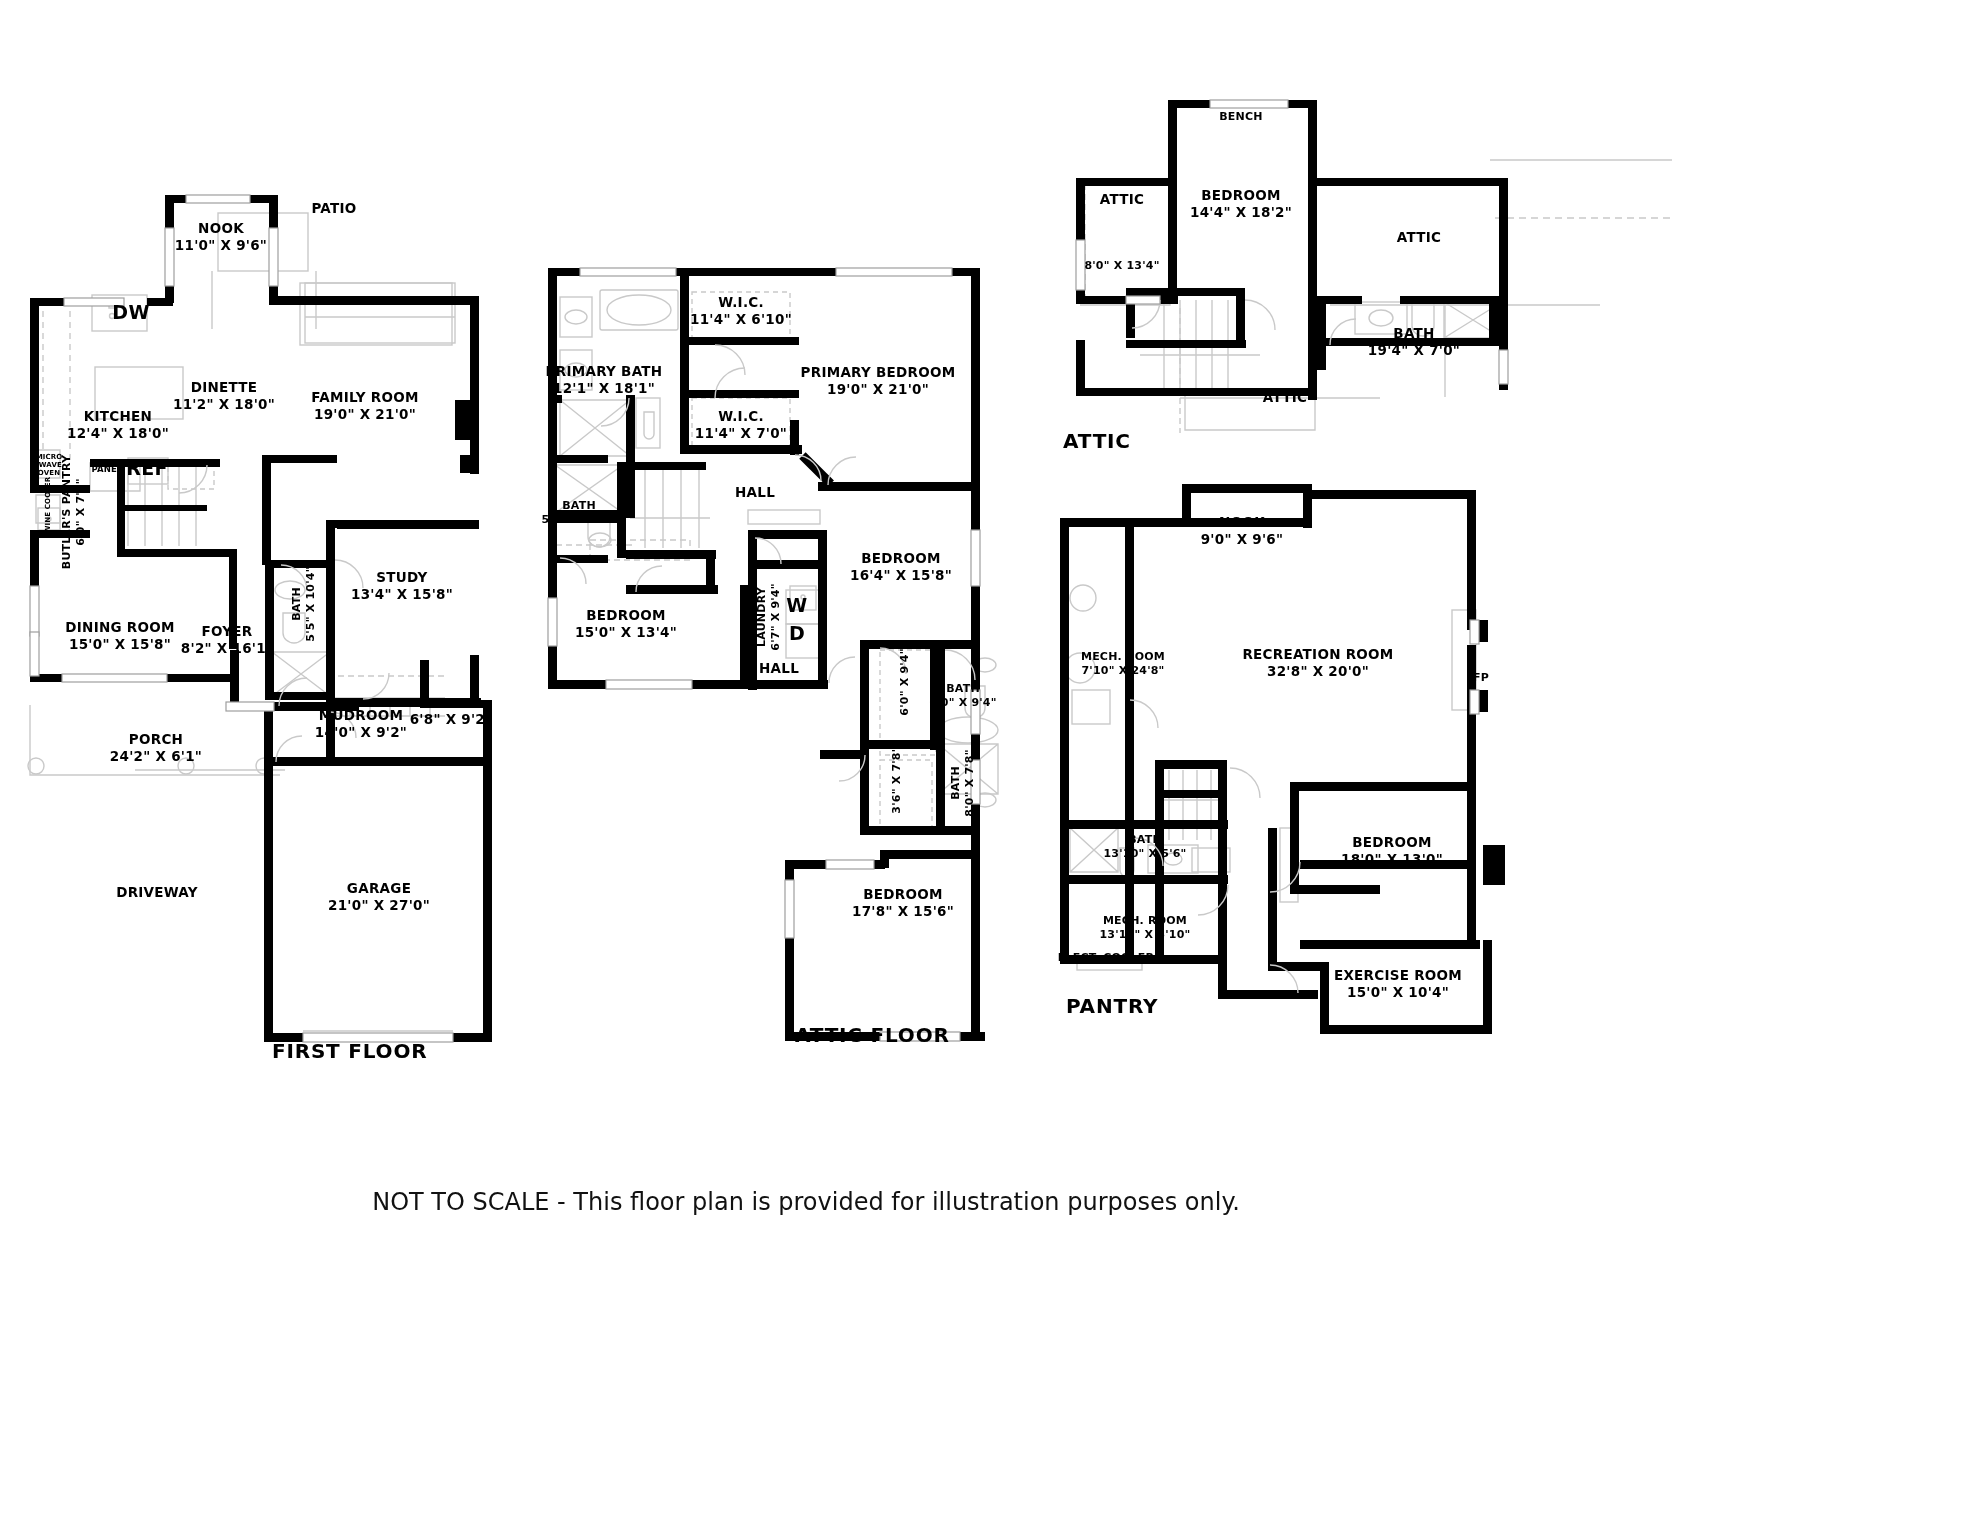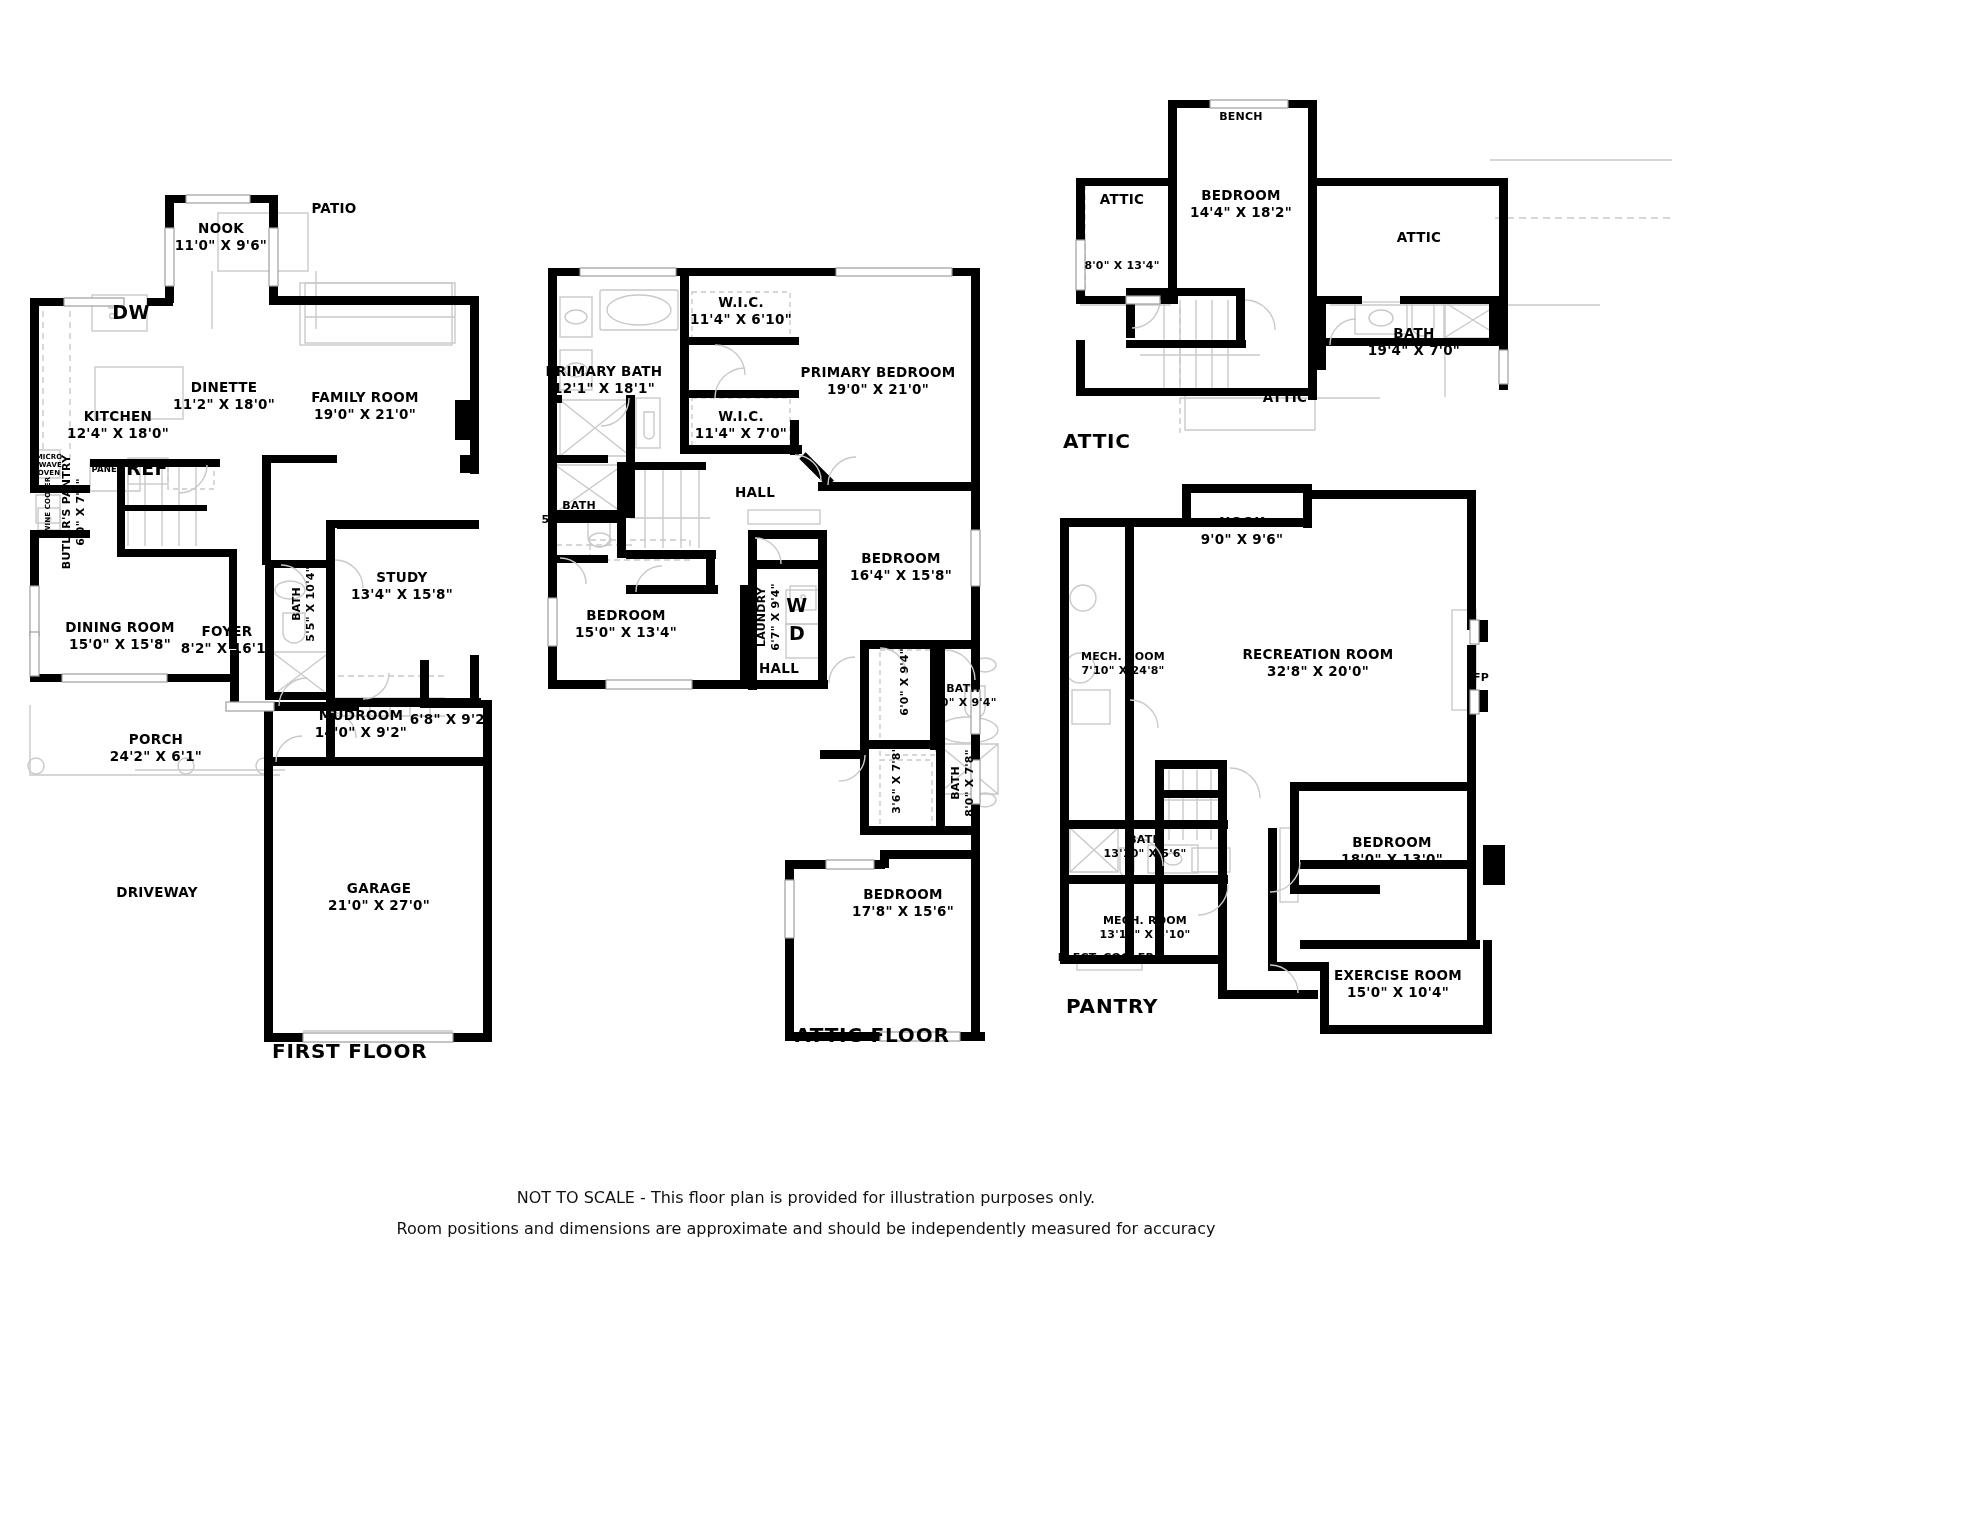--- a/index.html
+++ b/index.html
@@ -11,21 +11,21 @@
   .lbl{position:absolute;text-align:center;font-weight:bold;line-height:1.25;
        letter-spacing:.02em;white-space:pre-line;transform:translate(-50%,-50%);}
   .lbl.rm{font-size:13.5px;}
   .lbl.sm{font-size:11px;}
   .lbl.xs{font-size:8.5px;}
   .lbl.tiny{font-size:7px;line-height:1.15;}
   .lbl.floor{font-size:20px;letter-spacing:.04em;transform:translate(0,-50%);}
   .lbl.rot90{transform:translate(-50%,-50%) rotate(-90deg);}
   .lbl.appl{font-size:19px;}
   .foot{position:absolute;left:0;width:1612px;text-align:center;
-        font-size:16px;font-weight:400;color:#111;}
+        font-size:24px;font-weight:400;color:#111;}
 </style>
 </head>
 <body>
 
 <div id="plan">
 
 <svg width="1988" height="1536" viewBox="0 0 1988 1536">
   <g fill="none" stroke="#c9c9c9" stroke-width="1.4" id="thin">
 
     <rect x="218" y="213" width="90" height="58"></rect>
@@ -496,15 +496,14 @@
 
 <div class="lbl rm" style="left:1392px;top:851px">BEDROOM<br>18'0" X 13'0"</div>
 
 <div class="lbl rm" style="left:1398px;top:984px">EXERCISE ROOM<br>15'0" X 10'4"</div>
 
 <div class="lbl sm" style="left:1481px;top:678px">FP</div>
 
 <div class="lbl floor" style="left:1066px;top:1006px">PANTRY</div>
 
 <div class="foot" style="top:1188px">NOT TO SCALE - This floor plan is provided for illustration purposes only.</div>
-<div class="foot" style="top:1219px">Room positions and dimensions are approximate and should be independently measured for accuracy</div>
 
 </div>
 
 </body></html>

